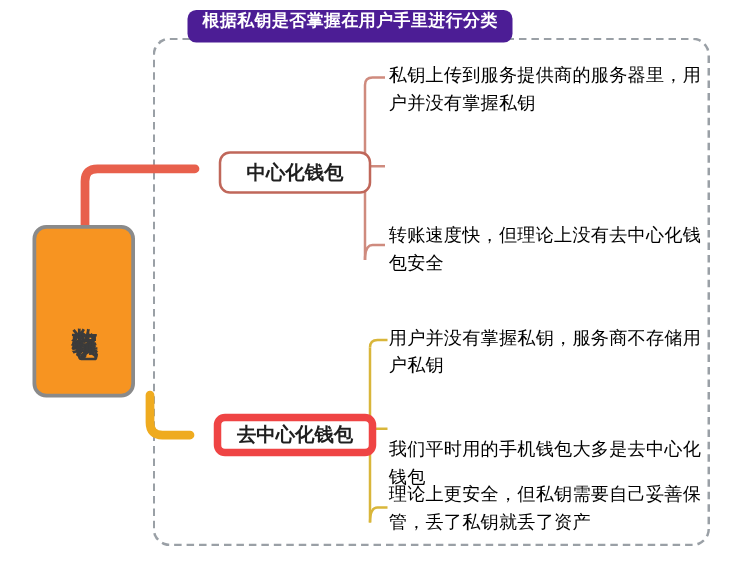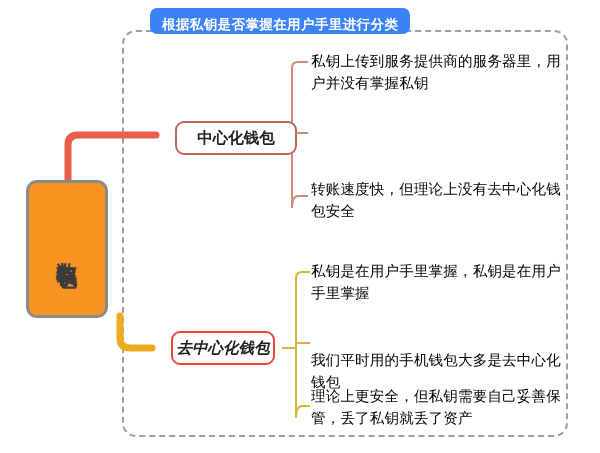--- a/index.html
+++ b/index.html
@@ -37,22 +37,22 @@
   }
 
   
   .header-badge {
     position: absolute;
     left: 150px;
     top: 8px;
     height: 26px;
     padding: 0 12px;
     display: flex;
-    align-items: flex-end;
-    background: #3b82f6;
+    align-items: flex-start;
+    background: #4c1d95;
     border-radius: 7px;
     color: #ffffff;
     font-size: 13.5px;
     font-weight: bold;
     letter-spacing: .4px;
     white-space: nowrap;
     z-index: 6;
   }
 
   
@@ -111,23 +111,22 @@
   }
   .branch-centralized {
     left: 156px;
     top: 121px;
     width: 122px;
     border: 2px solid #c0675a;
   }
   .branch-decentralized {
     left: 152px;
     top: 331px;
-    width: 104px;
-    border: 2px solid #ef4444;
-    font-style: italic;
+    width: 130px;
+    border: 6px solid #ef4444;
   }
 
   
   .leaf {
     position: absolute;
     width: 252px;
     font-size: 14.5px;
     line-height: 1.55;
     color: #000000;
     letter-spacing: .2px;
@@ -177,17 +176,17 @@
   <div class="branch-node branch-centralized">
     <span>中心化钱包</span>
   </div>
   <div class="branch-node branch-decentralized">
     <span>去中心化钱包</span>
   </div>
 
   <div class="leaf leaf-1">私钥上传到服务提供商的服务器里，用户并没有掌握私钥</div>
   <div class="leaf leaf-3">转账速度快，但理论上没有去中心化钱包安全</div>
 
-  <div class="leaf leaf-4">私钥是在用户手里掌握，私钥是在用户手里掌握</div>
+  <div class="leaf leaf-4">用户并没有掌握私钥，服务商不存储用户私钥</div>
   <div class="leaf leaf-5">我们平时用的手机钱包大多是去中心化钱包</div>
   <div class="leaf leaf-6">理论上更安全，但私钥需要自己妥善保管，丢了私钥就丢了资产</div>
 
 </div>
 
 </body></html>

